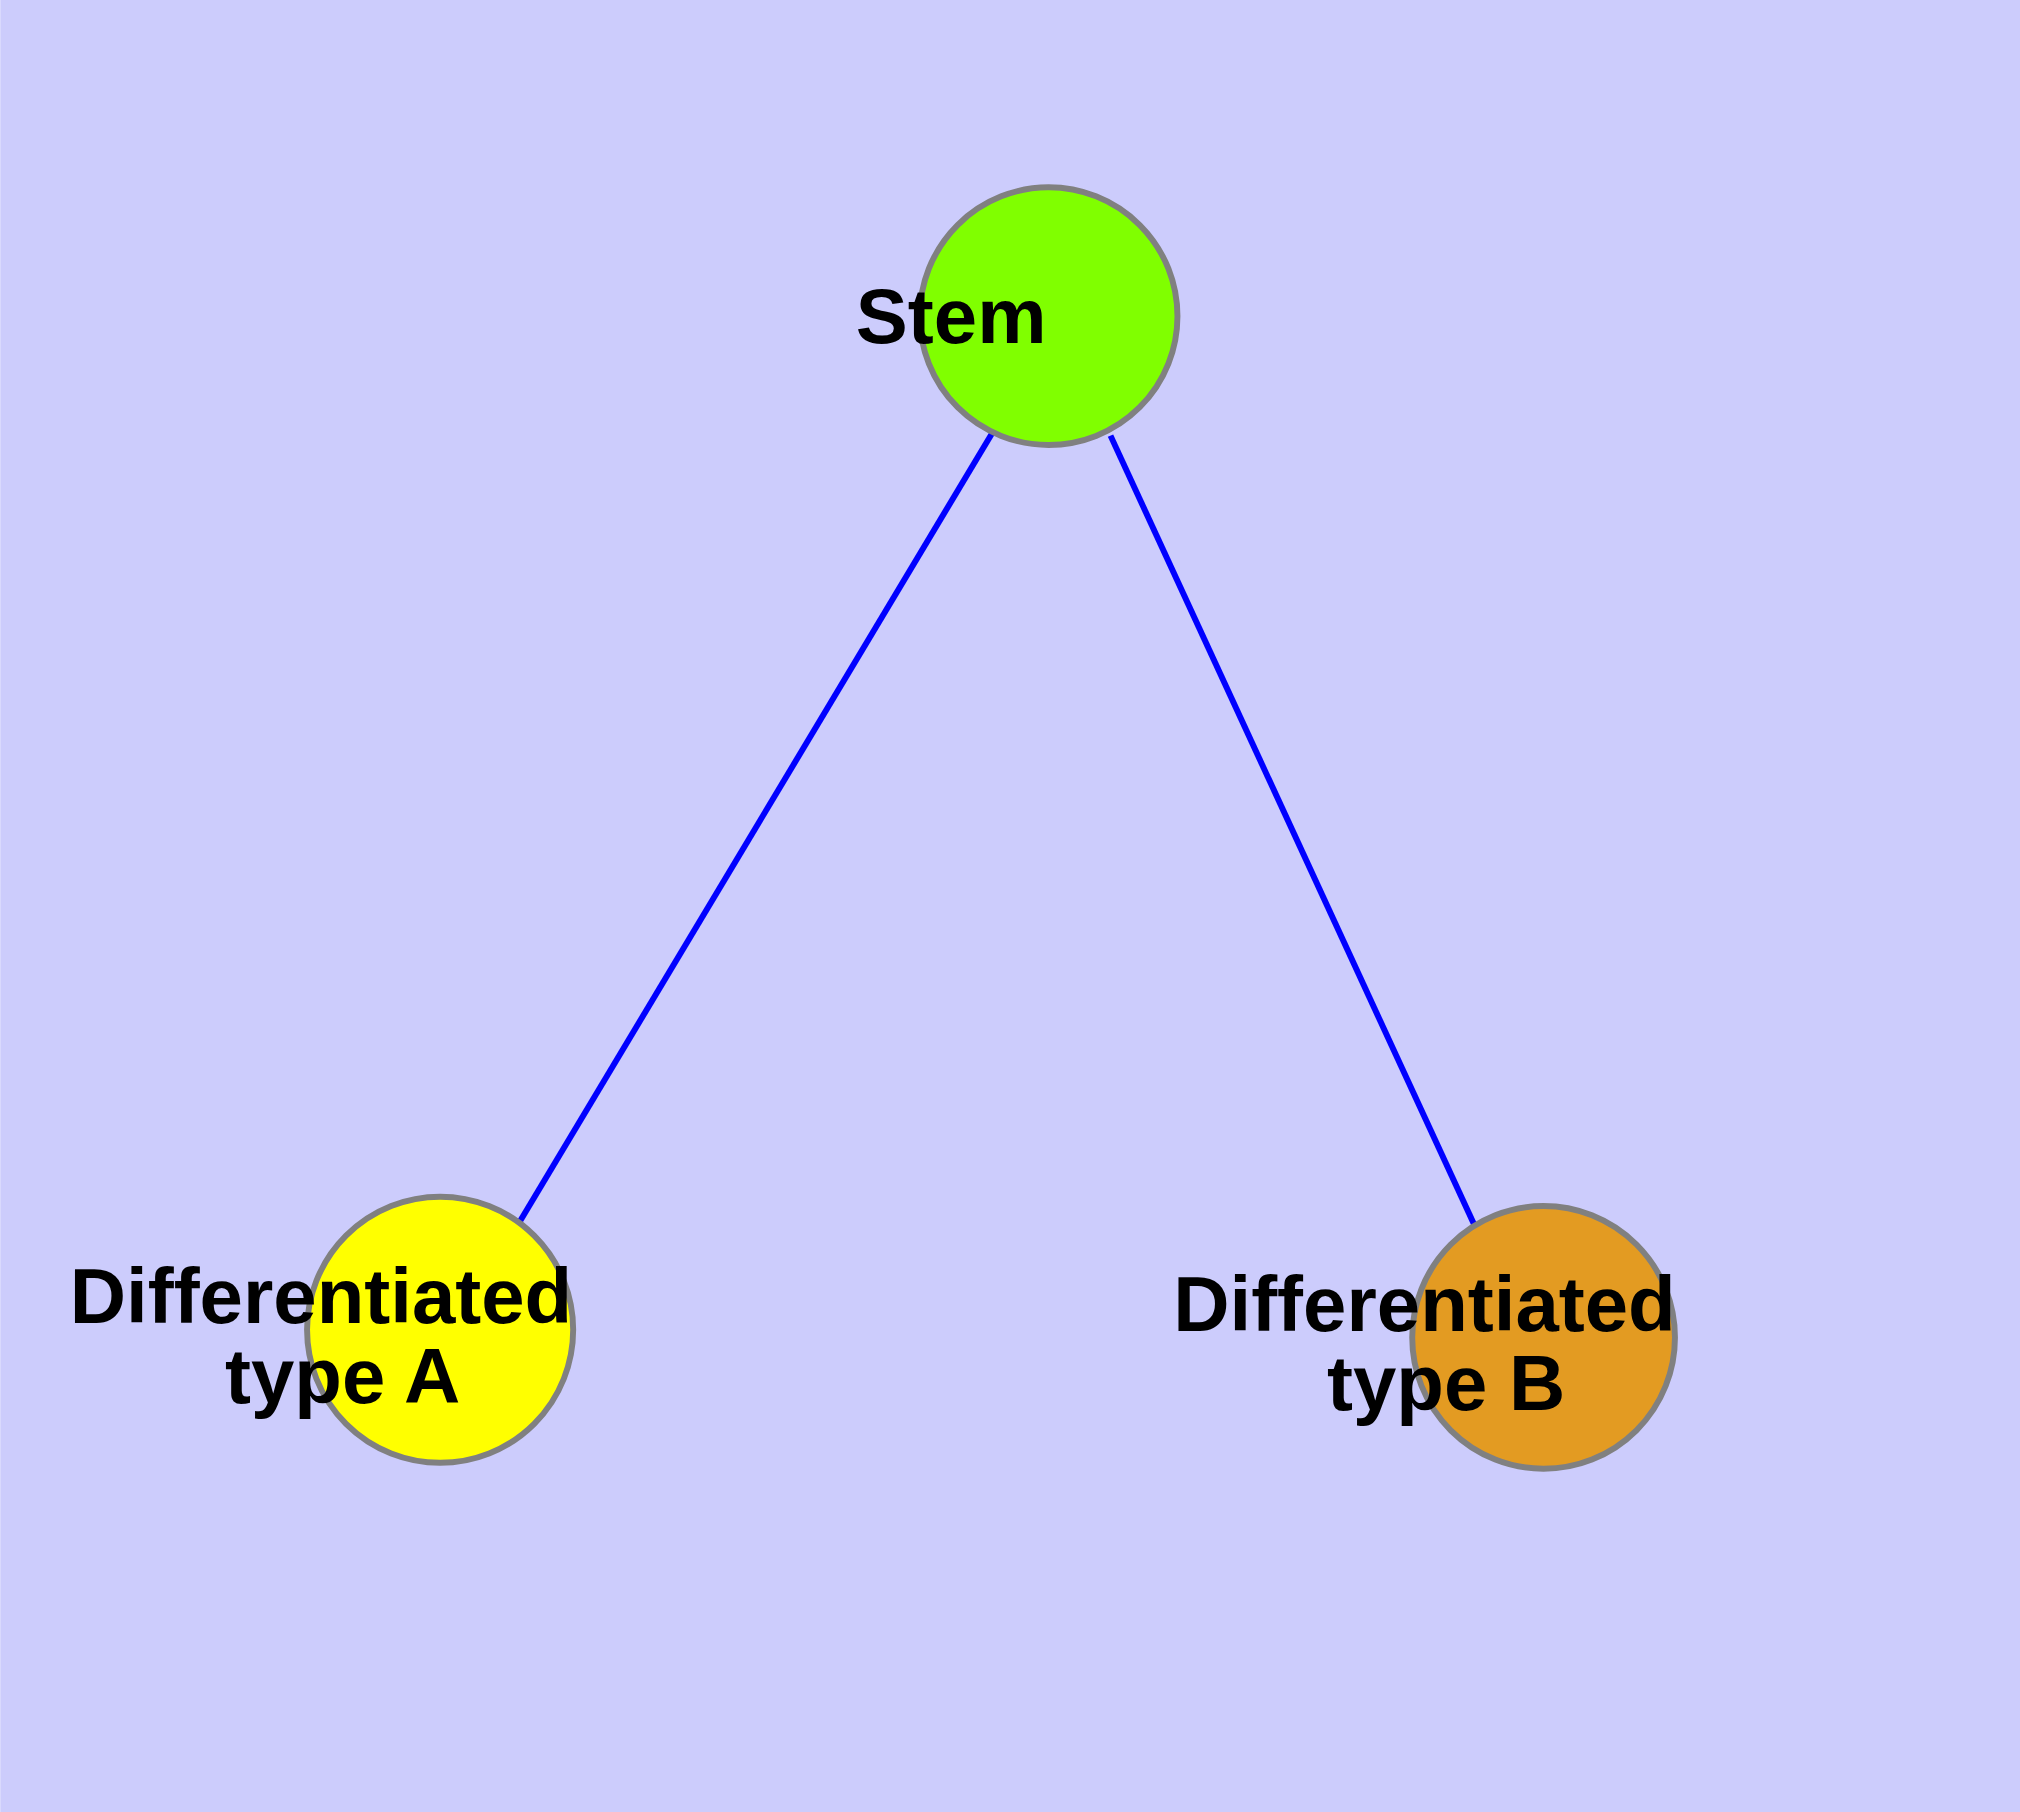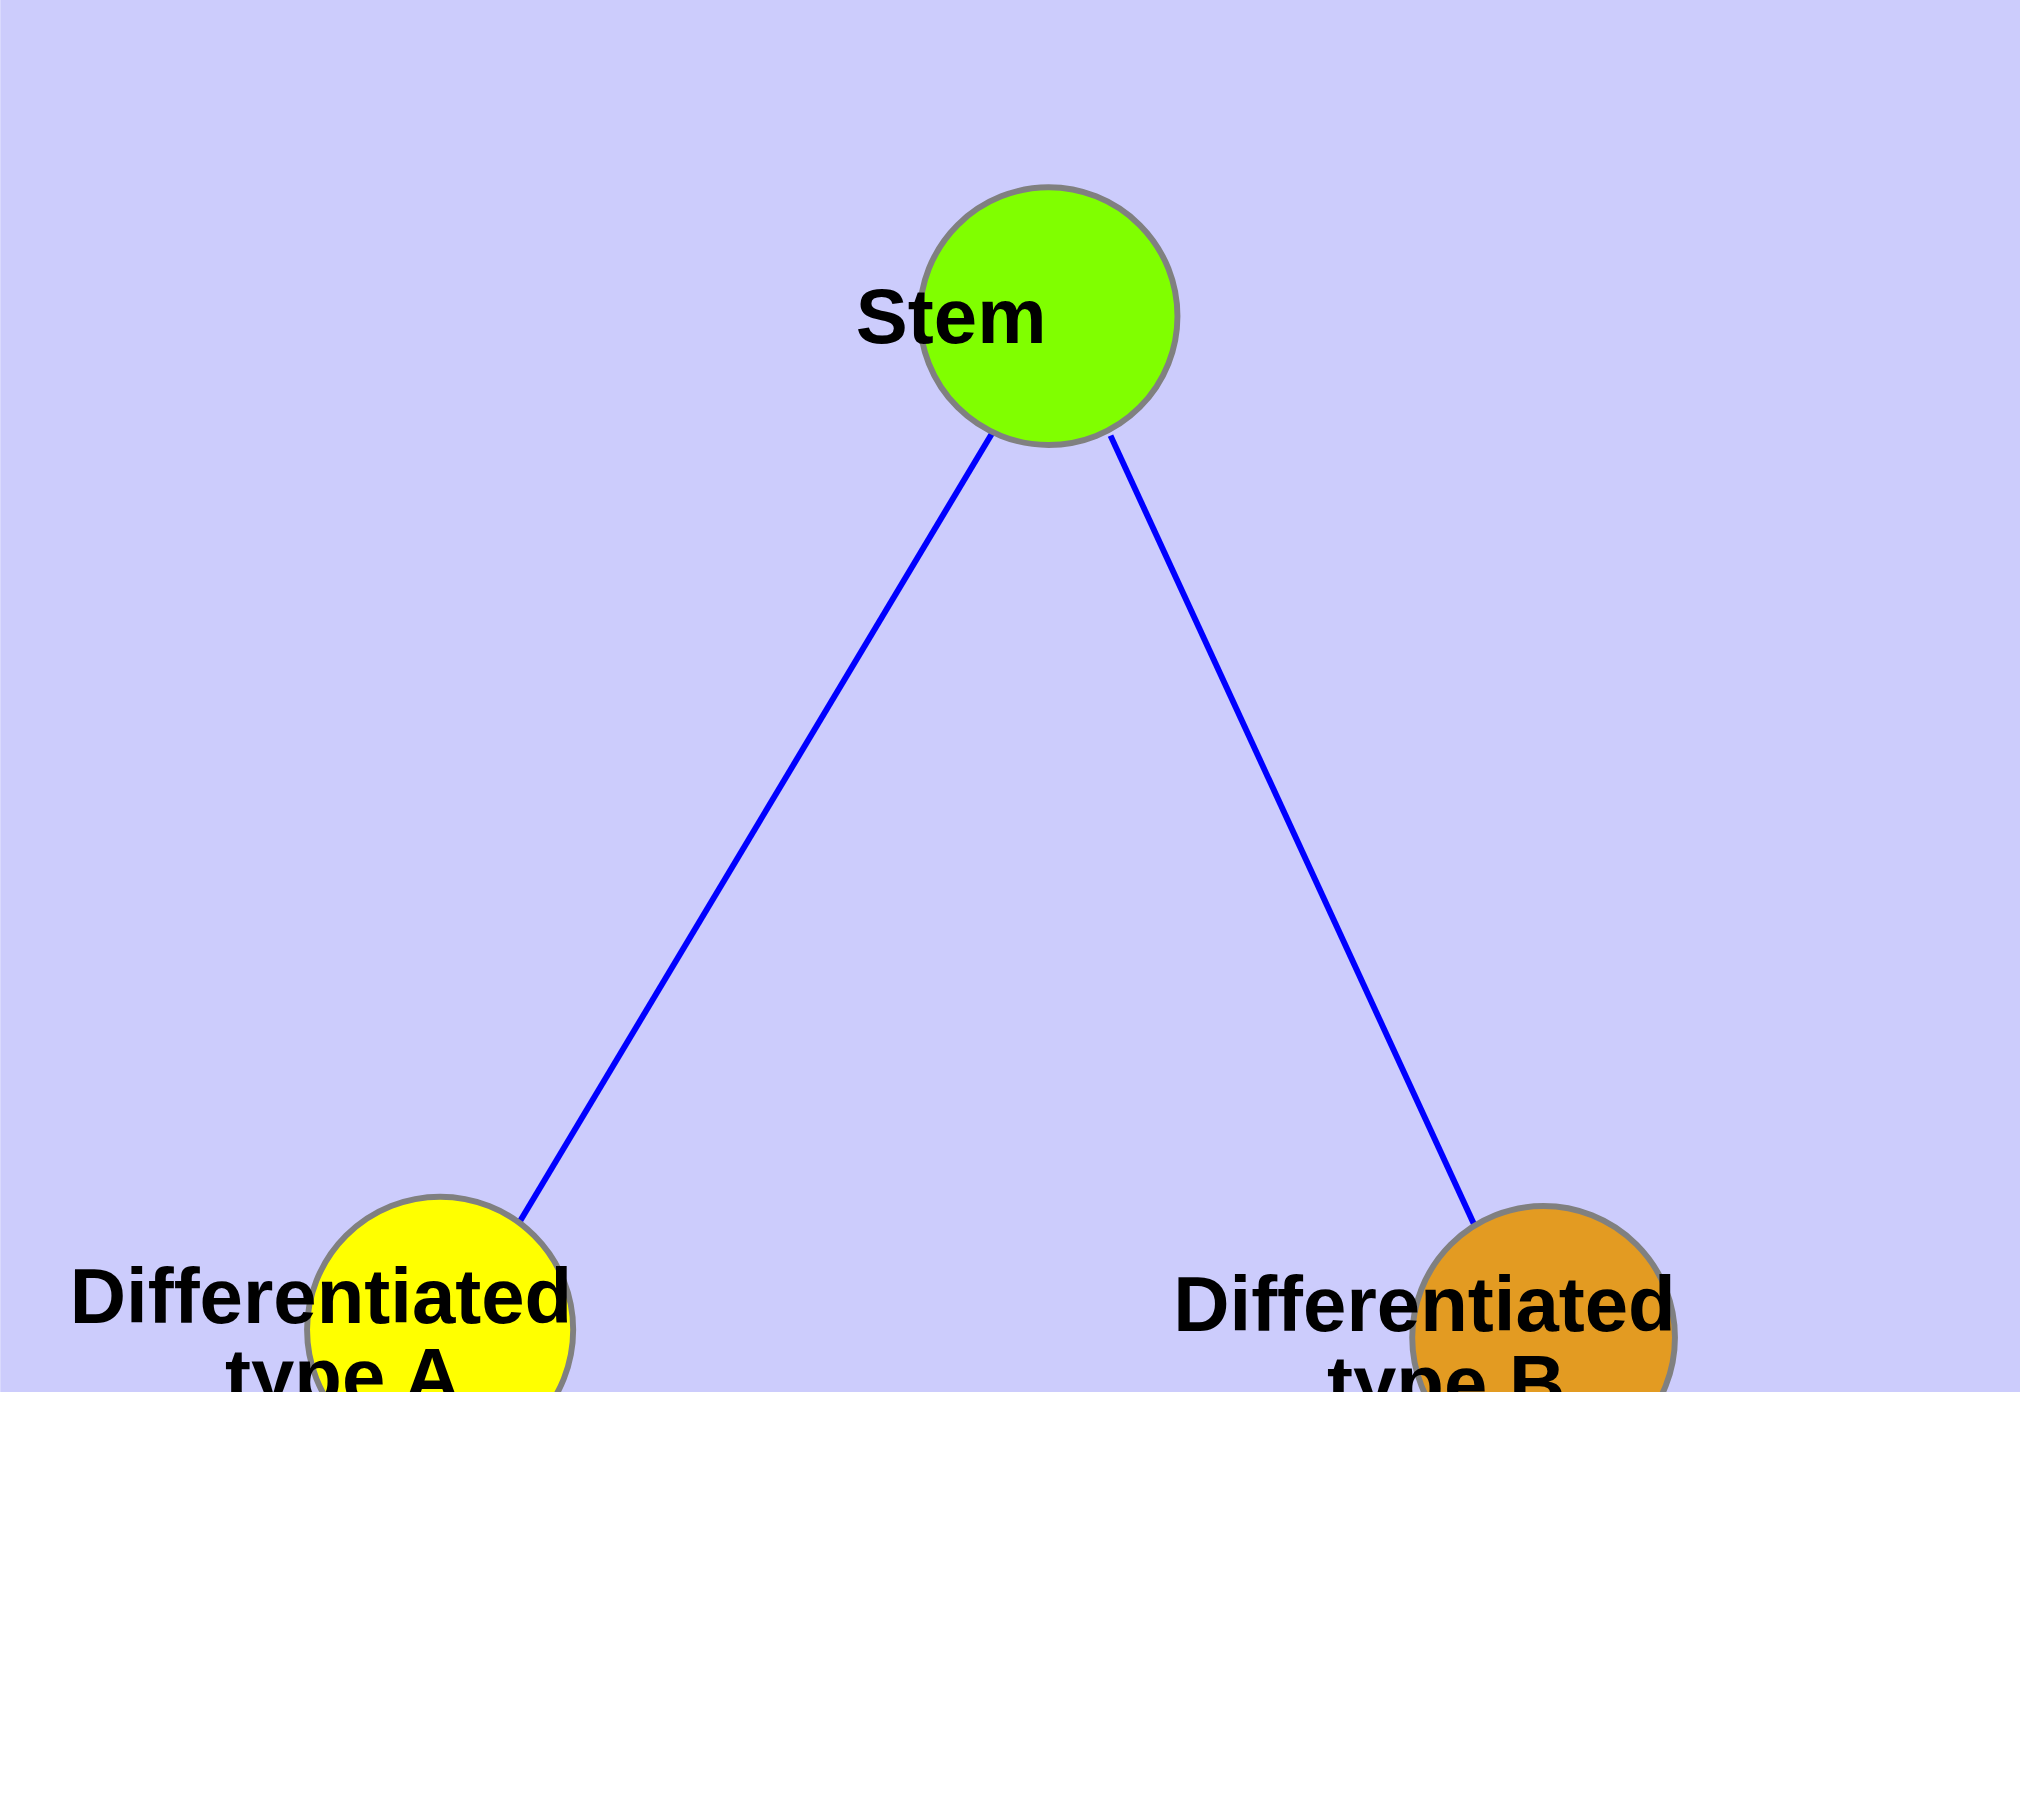--- a/index.html
+++ b/index.html
@@ -27,21 +27,21 @@
     font-weight: bold;
     fill: #000000;
     text-anchor: middle;
     paint-order: normal;
     white-space: pre;
   }
 </style>
 </head>
 <body>
 
-<div id="canvas" style="width: 2021px; height: 1392px;">
+<div id="canvas" style="width: 2021px; height: 1812px;">
   <svg id="graph-svg" viewBox="0 0 2384 2138" xmlns="http://www.w3.org/2000/svg" style="width: 2021px; height: 1812px;">
 
     <rect id="bg-rect" x="0" y="0" width="2384" height="2138" fill="#ccccfc"></rect>
 
     <g id="edges-layer">
       <line id="edge-0" x1="1171" y1="510" x2="612" y2="1443" stroke="#0000ff" stroke-width="7" stroke-linecap="butt"></line>
       <line id="edge-1" x1="1310" y1="514" x2="1740" y2="1447" stroke="#0000ff" stroke-width="7" stroke-linecap="butt"></line>
     </g>
 
     <g id="nodes-layer">

